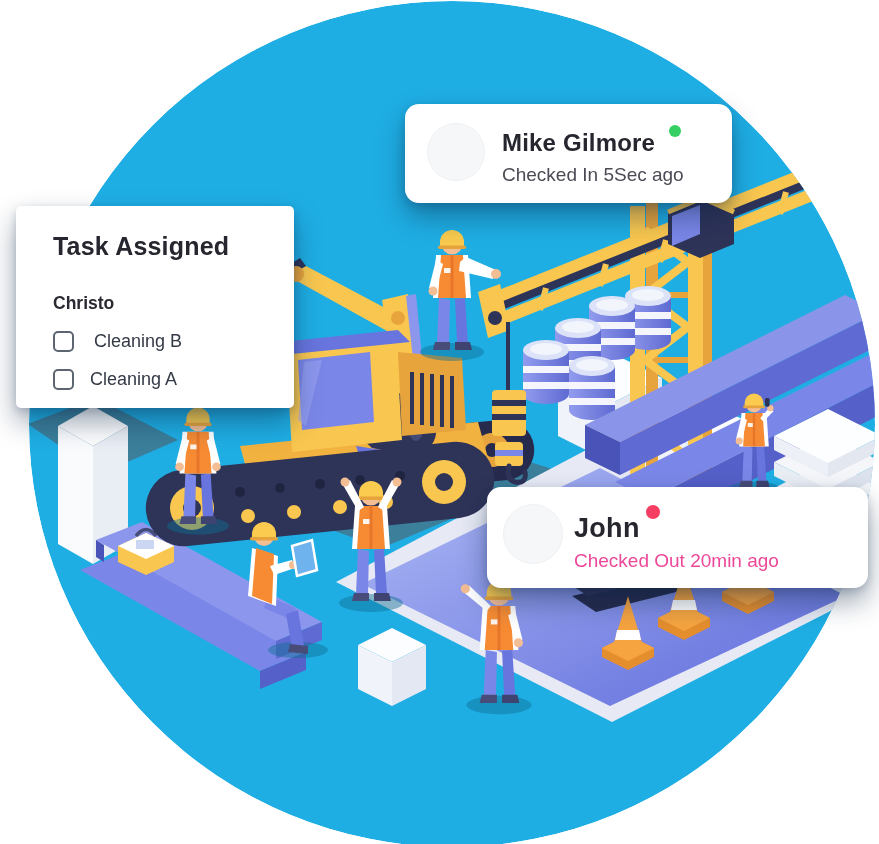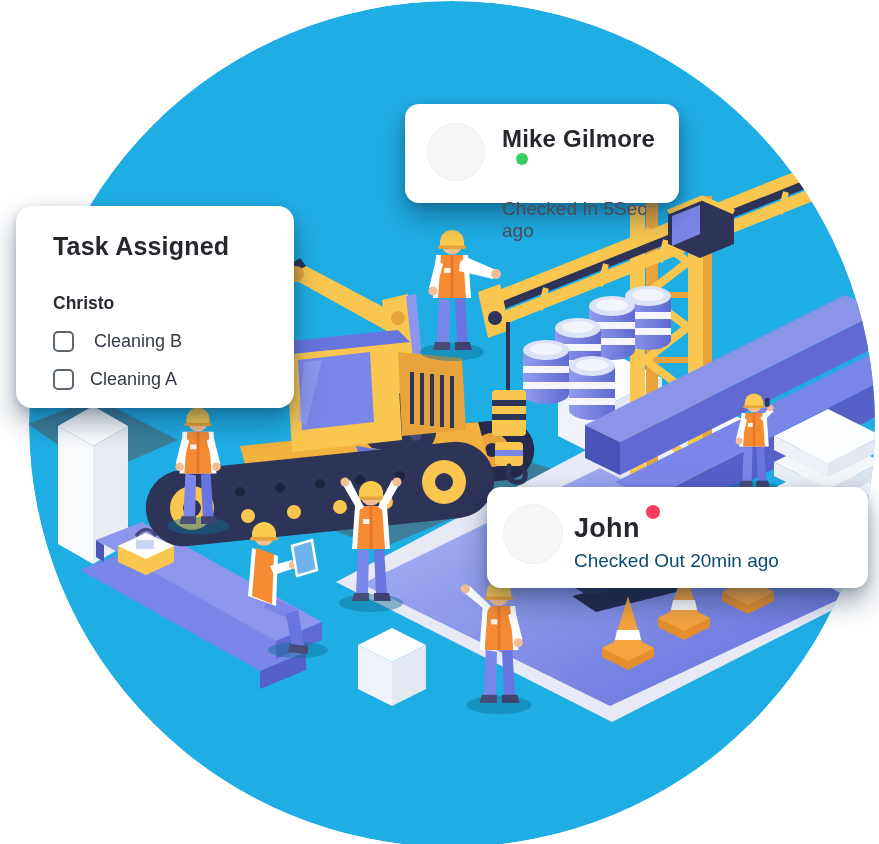--- a/index.html
+++ b/index.html
@@ -5,35 +5,35 @@
   html,body{margin:0;padding:0;background:#FFFFFF;}
   body{font-family:"Liberation Sans", sans-serif;}
   .stage{position:relative;width:879px;height:844px;overflow:hidden;background:#FFFFFF;}
   .scene-svg{position:absolute;left:0;top:0;}
 
   .card{position:absolute;background:#FFFFFF;border-radius:14px;
         box-shadow:0 14px 28px rgba(10,35,66,.40), 0 3px 8px rgba(10,35,66,.18);}
   .person-card{display:flex;align-items:flex-start;}
   .avatar{border-radius:50%;background:#F6F7F9;border:1px solid #EFF0F3;flex:0 0 auto;}
 
-  #card-mike{left:405px;top:104px;width:274px;height:99px;}
+  #card-mike{left:405px;top:104px;width:327px;height:99px;}
   #card-mike .avatar{width:56px;height:56px;margin:19px 0 0 22px;}
   #card-mike .txt{margin:21px 0 0 17px;}
   #card-mike .name{font-size:24px;font-weight:700;color:#26262E;letter-spacing:.2px;}
-  #card-mike .status{font-size:19px;color:#4B4B55;margin-top:15px;}
+  #card-mike .status{font-size:19px;color:#4B4B55;margin-top:7px;}
   #card-mike .dot{width:12px;height:12px;border-radius:50%;display:inline-block;margin-left:14px;vertical-align:14px;}
 
   #card-john{left:487px;top:487px;width:381px;height:101px;}
   #card-john .avatar{width:58px;height:58px;margin:17px 0 0 16px;}
   #card-john .txt{margin:18px 0 8px 11px;}
   #card-john .name{font-size:27px;font-weight:700;color:#26262E;letter-spacing:.3px;}
   #card-john .dot{width:14px;height:14px;border-radius:50%;display:inline-block;margin-left:6px;vertical-align:18px;}
-  #card-john .status{font-size:19px;color:#0c4a6e;margin-top:6px;}
-
-  #card-task{left:16px;top:206px;width:278px;height:202px;border-radius:16px;}
+  #card-john .status{font-size:19px;color:#ec4899;margin-top:6px;}
+
+  #card-task{left:16px;top:206px;width:278px;height:202px;border-radius:5px;}
   #card-task .inner{padding:26px 20px 0 37px;}
   .task-title{font-size:25px;font-weight:700;color:#26262E;letter-spacing:.2px;}
   .assignee{font-size:17.5px;font-weight:700;color:#2A2A33;margin-top:32px;}
   .check-row{display:flex;align-items:center;margin-top:17px;}
   .cb{appearance:none;-webkit-appearance:none;width:21px;height:21px;border:2px solid #5C6570;
       border-radius:5px;background:#fff;margin:0;flex:0 0 auto;cursor:pointer;}
   .check-label{font-size:18px;color:#343A46;margin-left:16px;}
   .check-row.second .check-label{margin-left:20px;}
 </style>
 </head>

